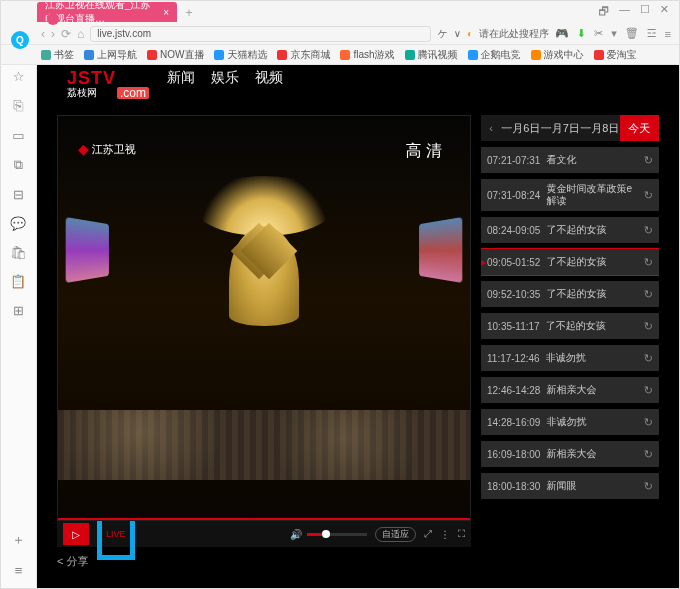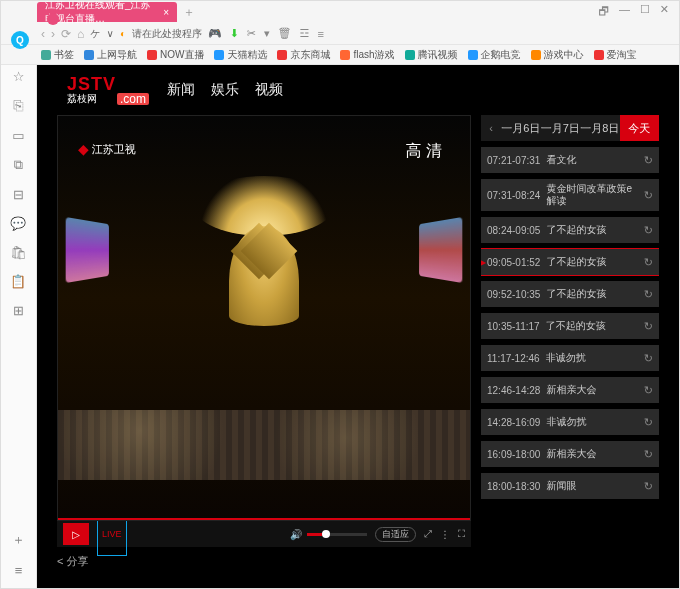--- a/index.html
+++ b/index.html
@@ -24,21 +24,21 @@
 
 .bookbar{height:20px; display:flex; align-items:center; padding:0 8px 0 40px; gap:10px; font-size:10px; color:#555; border-bottom:1px solid #e5e5e5;}
 .bkitem{display:flex;align-items:center;gap:3px;}
 .bkicon{width:10px;height:10px;border-radius:2px;display:inline-block;}
 
 .leftbar{position:absolute;left:0;top:64px;width:36px;bottom:0;background:#fafafa;border-right:1px solid #e5e5e5;display:flex;flex-direction:column;align-items:center;padding-top:4px;gap:14px;color:#888;font-size:13px;}
 .leftbar .bot{margin-top:auto;margin-bottom:10px;display:flex;flex-direction:column;gap:14px;align-items:center;}
 
 .viewport{position:absolute;left:36px;top:64px;right:0;bottom:0;background:#000;padding:0 20px 0 20px;overflow:hidden;}
 
-.site-header{height:50px;display:flex;align-items:center;gap:18px;padding:4px 10px;}
+.site-header{height:50px;display:flex;align-items:flex-start;gap:18px;padding:4px 10px;}
 .logo{display:flex;flex-direction:column;line-height:1;}
 .logo-top{color:#d7000f;font-weight:900;font-size:18px;letter-spacing:1px;}
 .logo-bot{display:flex;align-items:center;gap:20px;color:#fff;font-size:10px;}
 .logo-bot .com{background:#ef4444;color:#fff;font-size:12px;padding:0 3px;border-radius:2px;}
 .topnav{display:flex;gap:16px;}
 .topnav a{color:#eee;font-size:14px;}
 
 .mainrow{display:flex;gap:10px;height:460px;}
 
 .player{flex:1;display:flex;flex-direction:column;}
@@ -54,21 +54,21 @@
 .hex.left{left:45px;top:55px;} .hex.right{right:45px;top:55px;}
 .screen{position:absolute;width:52px;height:58px;background:#3ad;border-radius:4px;opacity:.85;}
 .screen.l1{left:6px;top:60px;transform:perspective(120px) rotateY(35deg);background:linear-gradient(#69c,#a4d,#e8b);}
 .screen.r1{right:6px;top:60px;transform:perspective(120px) rotateY(-35deg);background:linear-gradient(#69c,#c55,#e8b);}
 .crowd{position:absolute;left:0;right:0;bottom:0;height:70px;background:repeating-linear-gradient(90deg,#2a1f16 0 6px,#3a2c1e 6px 12px);filter:contrast(.9);}
 .crowd:before{content:"";position:absolute;inset:0;background:radial-gradient(circle at 20% 30%,rgba(255,220,150,.25),transparent 25%),radial-gradient(circle at 70% 40%,rgba(255,220,150,.2),transparent 25%);}
 .redline{position:absolute;left:0;right:0;bottom:0;height:2px;background:#d7000f;}
 
 .ctrlbar{height:26px;background:#111;display:flex;align-items:center;padding:0 6px;gap:8px;font-size:10px;color:#aaa;}
 .playbtn{width:26px;height:22px;background:#d7000f;color:#fff;display:flex;align-items:center;justify-content:center;font-size:10px;}
-.livebadge{border:1px solid #0ea5e9;color:#d7000f;font-size:9px;padding:16px 4px;}
+.livebadge{border:5px solid #0ea5e9;color:#d7000f;font-size:9px;padding:16px 4px;}
 .vol{display:flex;align-items:center;gap:4px;}
 .slider{width:60px;height:3px;background:#333;position:relative;}
 .slider .fill{position:absolute;left:0;top:0;bottom:0;width:25%;background:#d7000f;}
 .slider .knob{position:absolute;left:25%;top:-3px;width:8px;height:8px;border-radius:50%;background:#fff;}
 .spacer{flex:1;}
 .roundbtn{border:1px solid #555;border-radius:8px;padding:0 6px;font-size:9px;color:#bbb;}
 
 .nowplaying{height:28px;display:flex;align-items:center;justify-content:space-between;color:#ccc;font-size:12px;}
 .share{font-size:11px;color:#aaa;display:flex;align-items:center;gap:3px;}
 
@@ -105,20 +105,23 @@
   <span class="tabplus">＋</span>
 </div>
 
 <div class="qqicon">Q</div>
 
 <div class="addrbar">
   <span class="navbtn">‹</span>
   <span class="navbtn">›</span>
   <span class="navbtn">⟳</span>
   <span class="navbtn">⌂</span>
+  <div class="urlbox">
+      <span>live.jstv.com</span>
+    </div>
   <span>ケ</span>
     <span>∨</span>
   <span class="orange">◐</span>
   <span>请在此处搜程序</span>
   <div class="toolicons">
     <span class="orange">🎮</span>
     <span class="green">⬇</span>
     <span>✂</span>
     <span>▾</span>
     <span>🗑</span>

